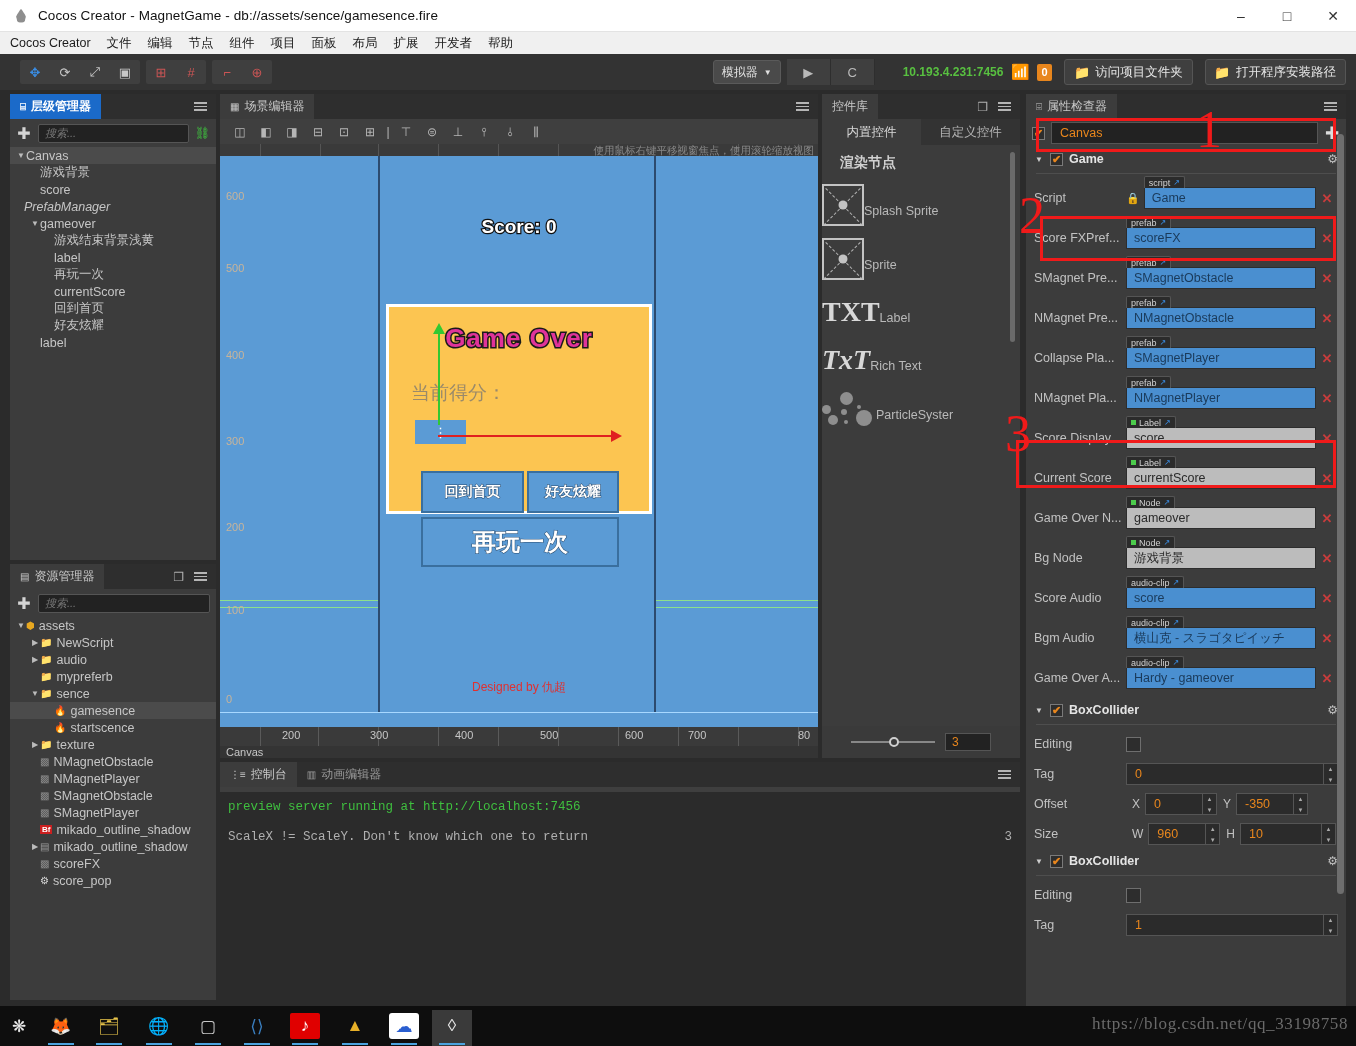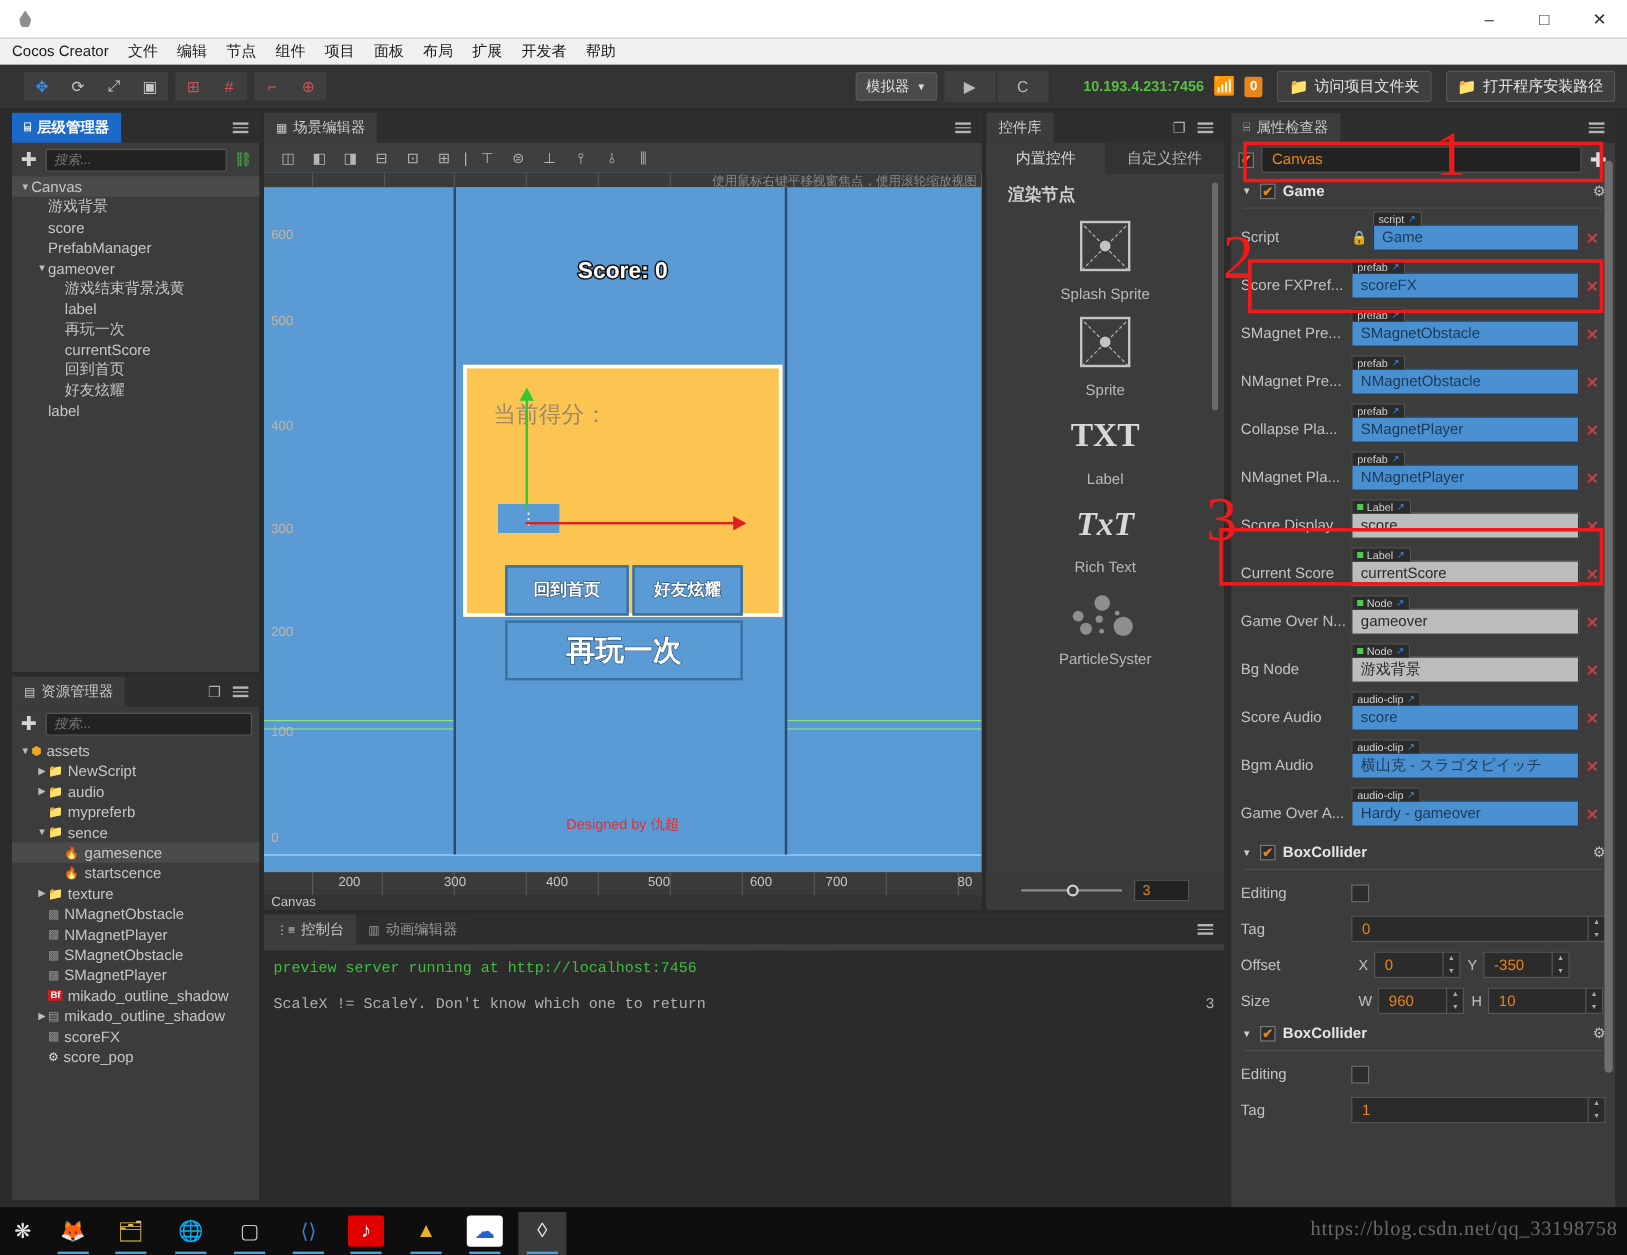--- a/index.html
+++ b/index.html
@@ -103,21 +103,21 @@
   #scene-status { position:absolute; left:0; top:652px; width:598px; height:12px; background:#343434;
     color:#c6c6c6; font-size:11px; padding-left:6px; }
 
   
   #widgets { left:822px; top:94px; width:198px; height:664px; background:#3c3c3c; }
   .wtabs { height:26px; display:flex; }
   .wtab { flex:1; display:flex; align-items:center; justify-content:center; font-size:12.5px; }
   .wtab.on { background:#3c3c3c; color:#d8d8d8; }
   .wtab.off { background:#333; color:#b4b4b4; }
   .wsec { font-size:14px; color:#d0d0d0; font-weight:bold; padding:9px 0 0 18px; }
-  .witem { display:flex; flex-direction:column; align-items:center; margin-top:12px; }
+  .witem { display:flex; align-items:center; margin-top:12px; }
   .wbox { width:42px; height:42px; border:2px solid #c3c3c3; position:relative; }
   .wbox .dot { position:absolute; left:50%; top:50%; width:9px; height:9px; background:#c3c3c3;
     border-radius:50%; transform:translate(-50%,-50%); }
   .wbox .dl { position:absolute; left:2px; top:2px; width:54px; height:0; border-top:1px dashed #b5b5b5;
     transform-origin:0 0; transform:rotate(45deg); width:52px; }
   .wbox .dl2 { position:absolute; right:2px; top:2px; width:52px; height:0; border-top:1px dashed #b5b5b5;
     transform-origin:100% 0; transform:rotate(-45deg); }
   .wlabel { font-size:12.5px; color:#b9b9b9; margin-top:12px; }
   .glyph-txt { font-family:"Liberation Serif", serif; font-size:28px; color:#d8d8d8; font-weight:bold; }
   #widget-scroll { position:absolute; right:5px; top:58px; width:5px; height:190px; background:#6a6a6a;
@@ -204,20 +204,21 @@
   .lp { position:absolute; left:0; top:0; width:10px; height:1006px; background:#2b2b2b; }
   .scrollv { position:absolute; width:7px; background:#6e6e6e; border-radius:4px; }
 </style>
 </head>
 <body>
 
 <div class="lp"></div>
 
 <div id="titlebar">
   <div class="app-icon"></div>
+  <div class="title-text">Cocos Creator - MagnetGame - db://assets/sence/gamesence.fire</div>
   <div id="win-controls">
     <div>–</div>
     <div>□</div>
     <div>✕</div>
   </div>
 </div>
 
 <div id="menubar">
   <span class="mi">Cocos Creator</span>
   <span class="mi">文件</span>
@@ -295,21 +296,21 @@
         <span>Canvas</span>
       </div>
       <div class="tnode" style="padding-left: 20px;">
         <span class="tri"></span>
         <span>游戏背景</span>
       </div>
       <div class="tnode" style="padding-left: 20px;">
         <span class="tri"></span>
         <span>score</span>
       </div>
-      <div class="tnode" style="padding-left: 20px;">
+      <div class="tnode" style="padding-left: 4px; font-style: italic;">
         <span class="tri"></span>
         <span>PrefabManager</span>
       </div>
       <div class="tnode" style="padding-left: 20px;">
         <span class="tri">▼</span>
         <span>gameover</span>
       </div>
       <div class="tnode" style="padding-left: 34px;">
         <span class="tri"></span>
         <span>游戏结束背景浅黄</span>
@@ -498,20 +499,21 @@
     <div class="ylabel" style="top:205px">400</div>
     <div class="ylabel" style="top:291px">300</div>
     <div class="ylabel" style="top:377px">200</div>
     <div class="ylabel" style="top:460px">100</div>
     <div class="ylabel" style="top:549px">0</div>
 
     <div id="gamearea">
       <div id="score-txt">Score: 0</div>
 
       <div id="gameover-panel">
+        <div id="go-title">Game Over</div>
         <div id="go-score">当前得分：</div>
         <div style="position:absolute; left:26px; top:113px; width:51px; height:24px;
              background:#5b9bd5; border:2px solid #5b9bd5; display:flex; align-items:center;
              justify-content:center; color:#fff; font-size:13px">⋮</div>
         <div style="position:absolute; left:49px; top:22px; width:2px; height:96px; background:#32c832"></div>
         <div style="position:absolute; left:44px; top:16px; width:0; height:0; border-left:6px solid transparent;
              border-right:6px solid transparent; border-bottom:11px solid #32c832"></div>
         <div style="position:absolute; left:49px; top:128px; width:176px; height:2px; background:#e02020"></div>
         <div style="position:absolute; left:222px; top:123px; width:0; height:0; border-top:6px solid transparent;
              border-bottom:6px solid transparent; border-left:11px solid #e02020"></div>

